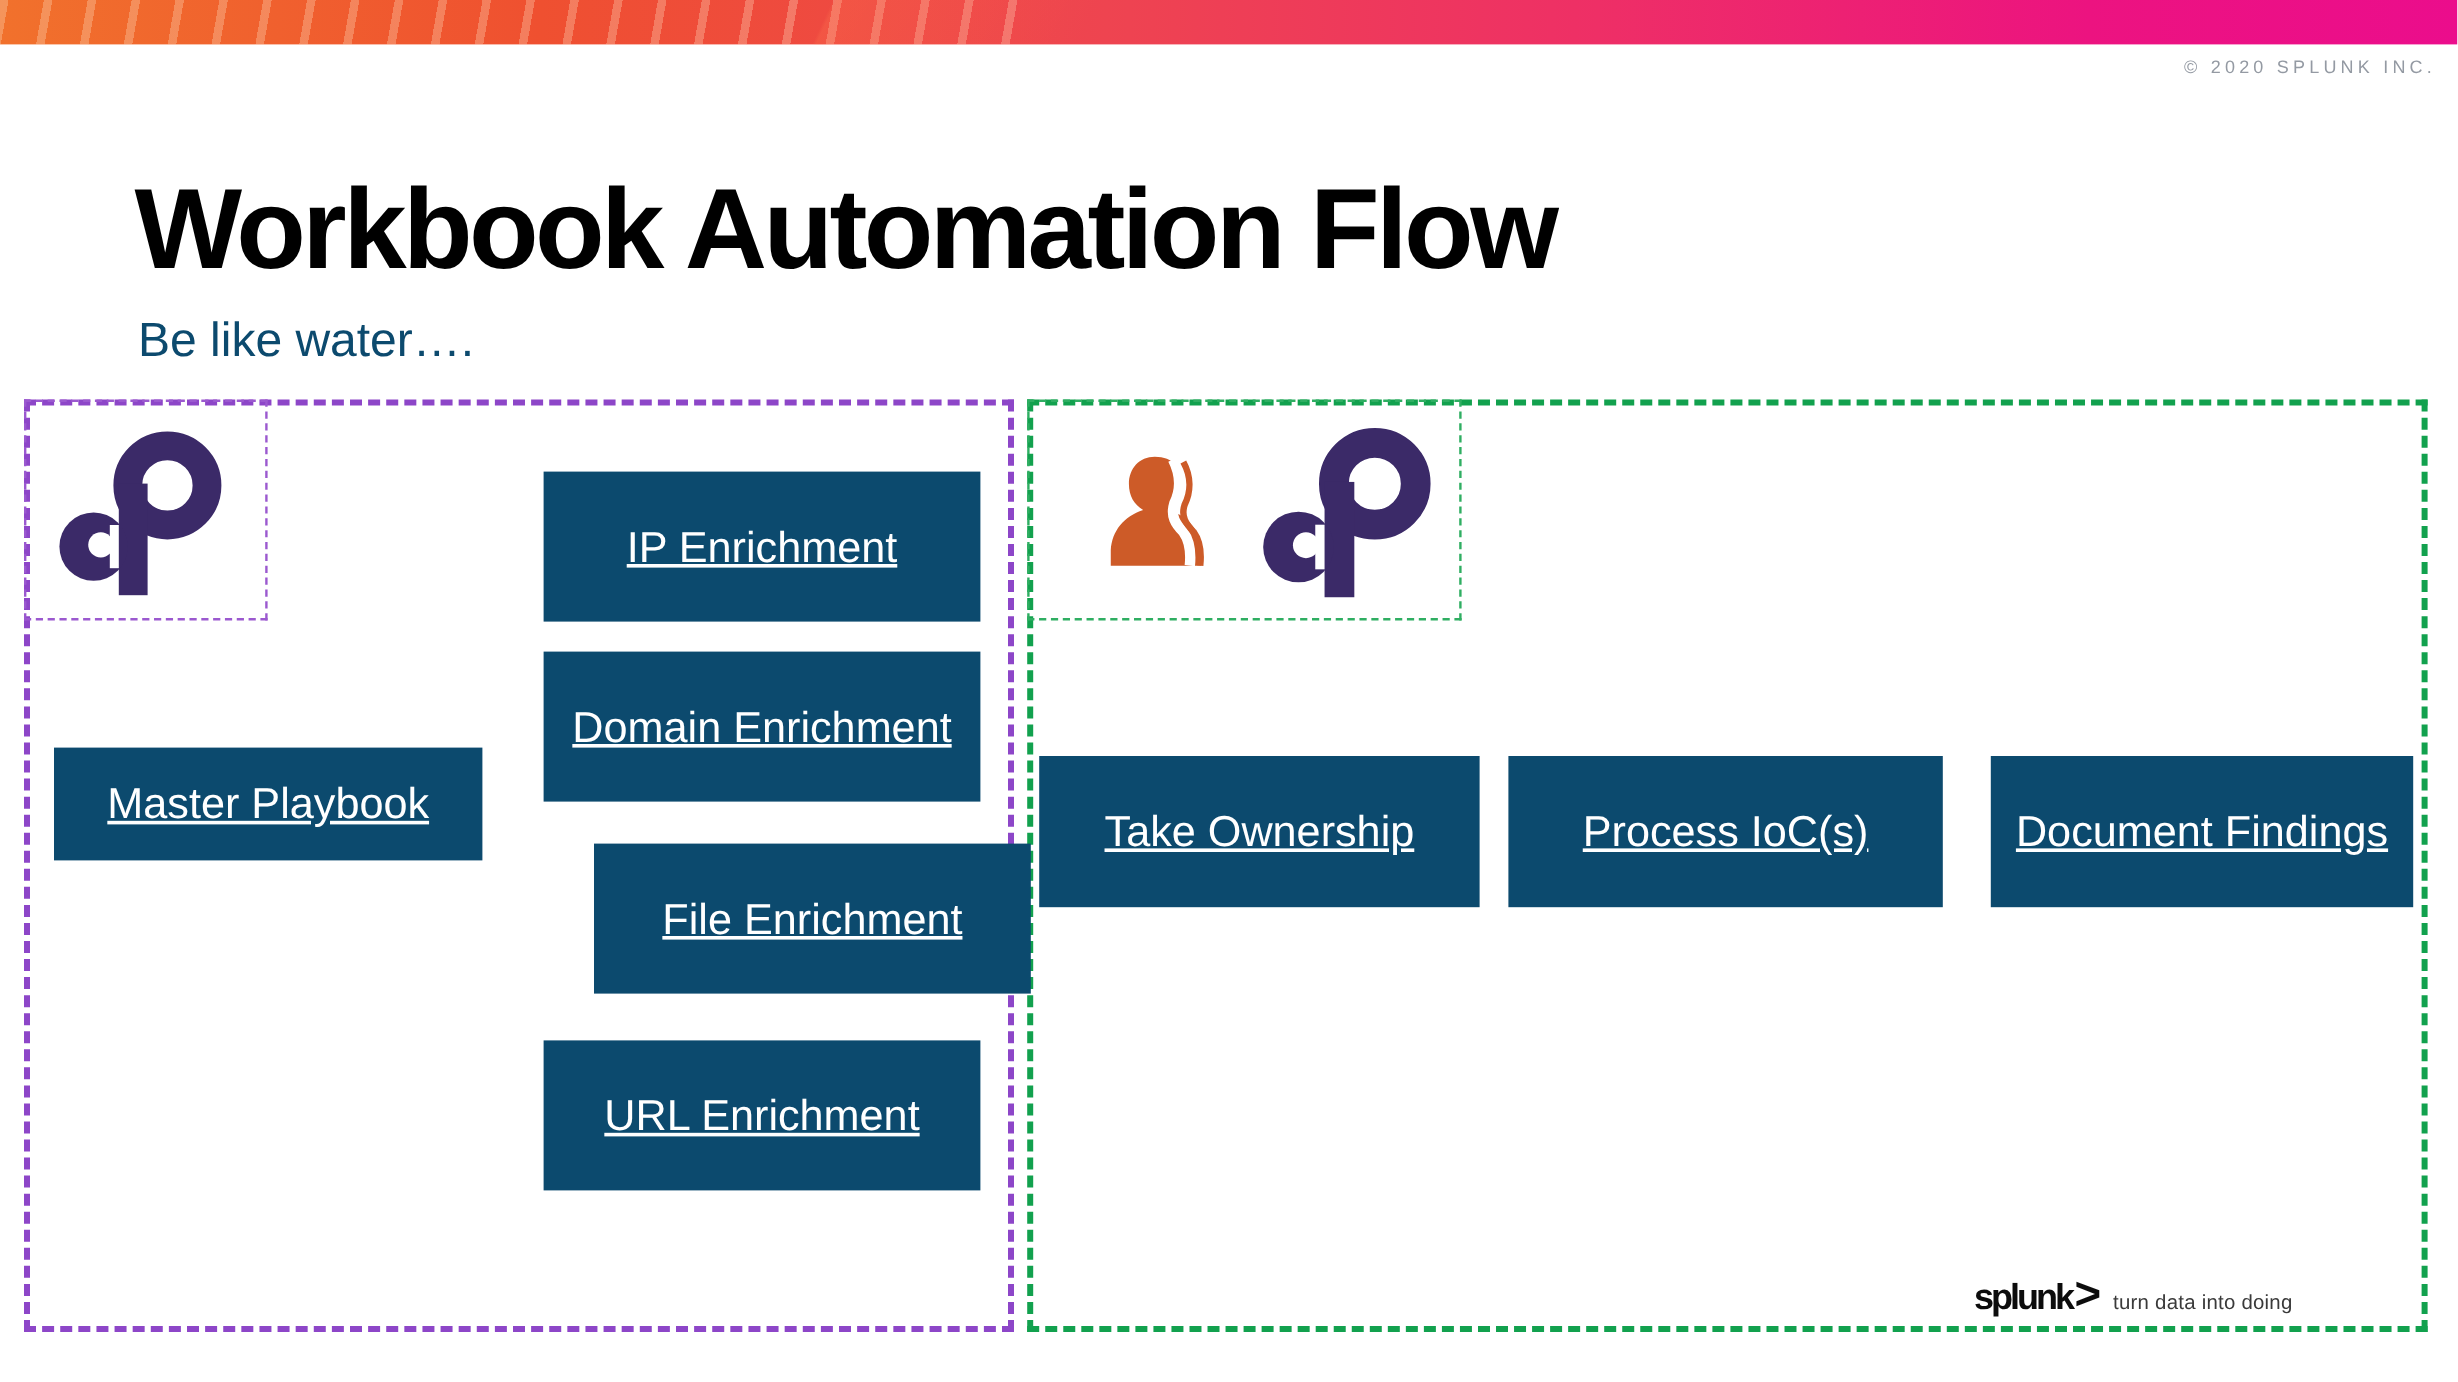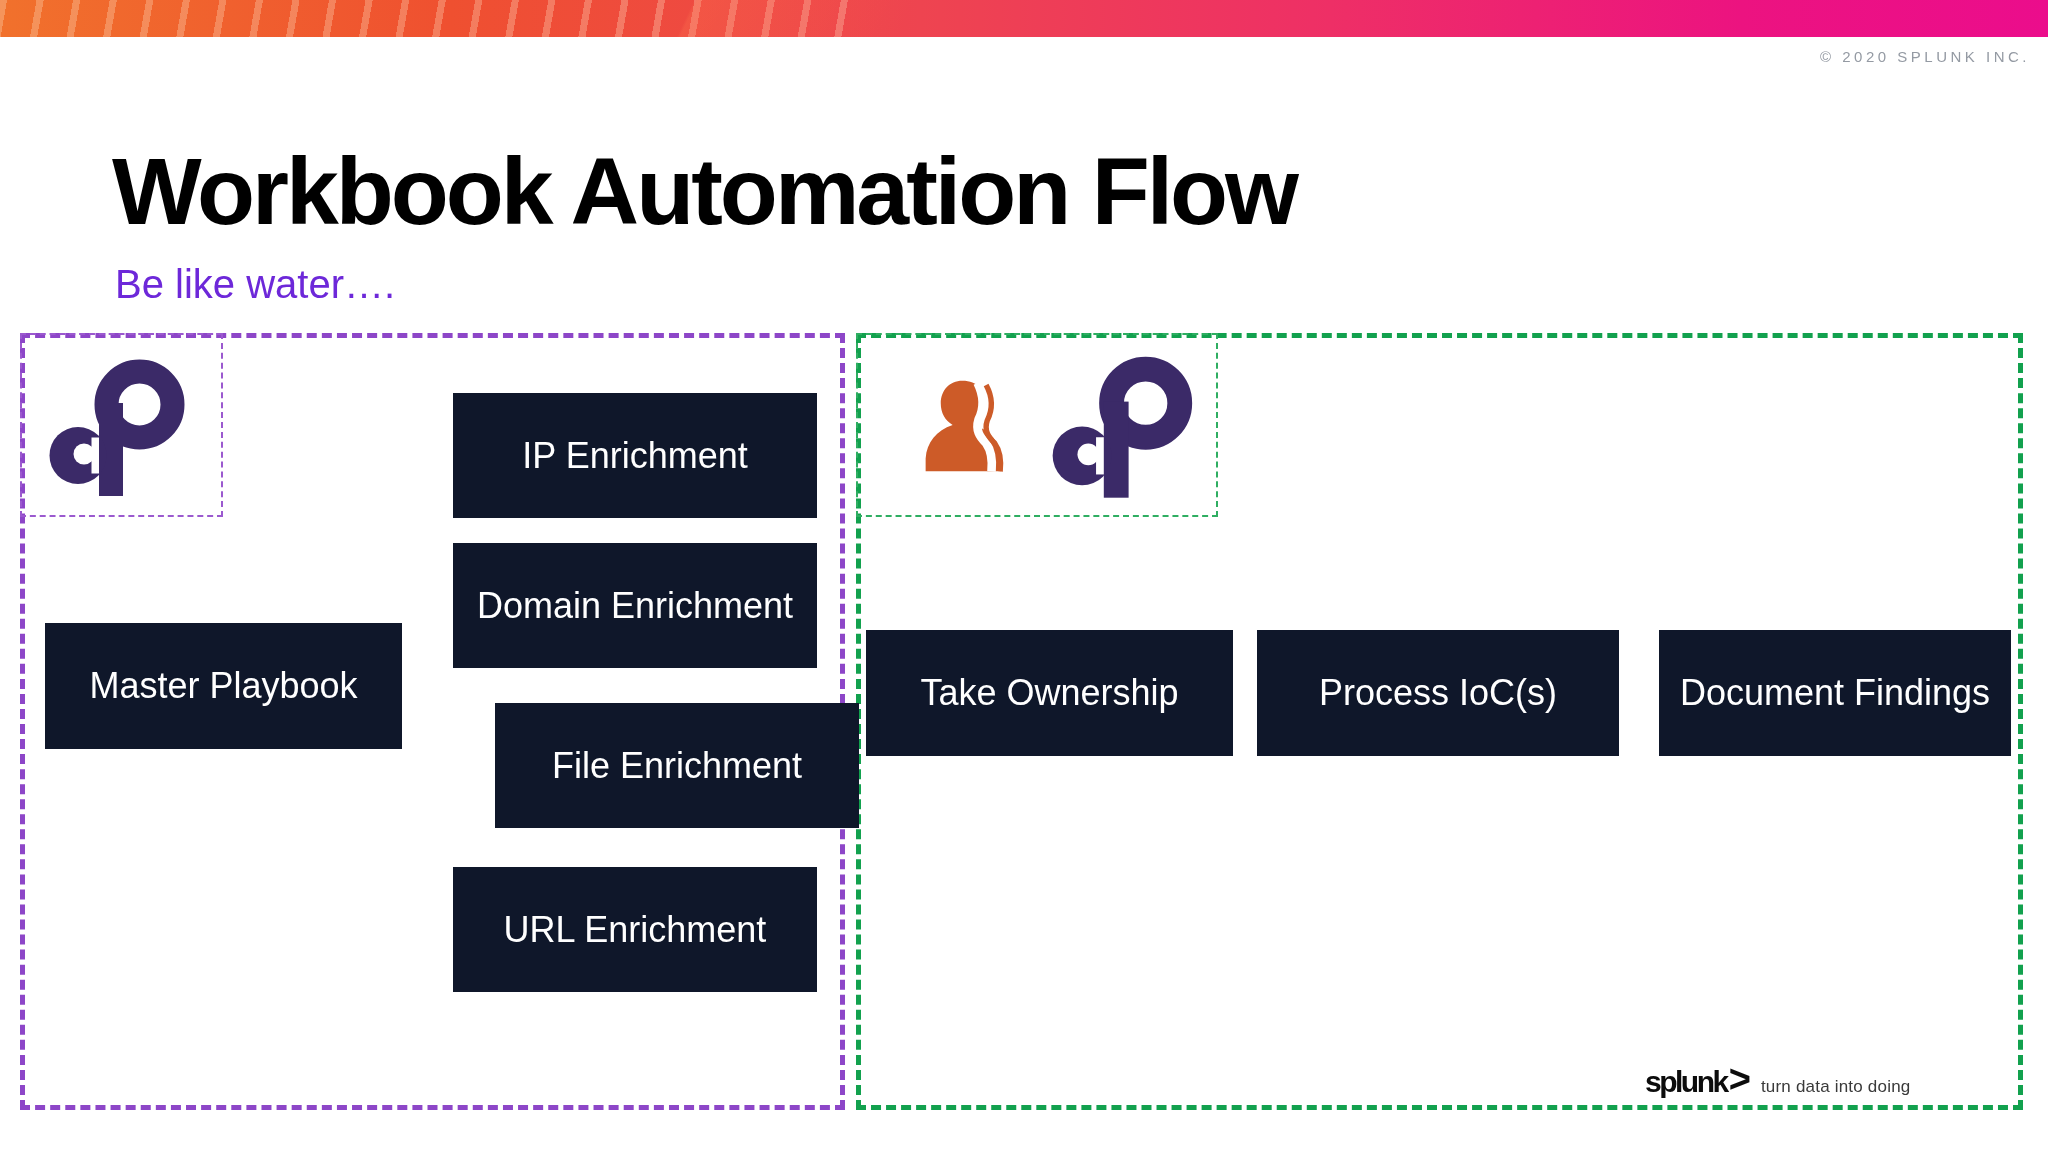--- a/index.html
+++ b/index.html
@@ -32,37 +32,37 @@
   }
 
   
   .title{
     position:absolute;left:112px;top:142px;
     font-size:95px;font-weight:700;color:#000;letter-spacing:-3px;line-height:1.05;
     white-space:nowrap;
   }
   .subtitle{
     position:absolute;left:115px;top:262px;
-    font-size:40px;font-weight:400;color:#6d28d9;white-space:nowrap;
+    font-size:40px;font-weight:400;color:#0c4a6e;white-space:nowrap;
   }
 
   
   .frame{position:absolute;box-sizing:border-box;background:transparent;}
   .frame.purple-outer{left:20px;top:333px;width:825px;height:777px;border:5px dashed #8d46c8;}
   .frame.purple-inner{left:20px;top:333px;width:203px;height:184px;border:2px dashed #9b59cf;}
   .frame.green-outer{left:856px;top:333px;width:1167px;height:777px;border:5px dashed #12a14e;}
   .frame.green-inner{left:856px;top:333px;width:362px;height:184px;border:2px dashed #2fae62;}
 
   
   .bbox{
-    position:absolute;background:#0f172a;color:#fff;
+    position:absolute;background:#0c4a6e;color:#fff;
     display:flex;align-items:center;justify-content:center;
-    font-size:36px;font-weight:400;white-space:nowrap;
+    font-size:36px;font-weight:400;white-space:nowrap;text-decoration:underline;
   }
-  #box-master   {left:45px;  top:623px; width:357px; height:126px;}
+  #box-master   {left:45px;  top:623px; width:357px; height:94px;}
   #box-ip       {left:453px; top:393px; width:364px; height:125px;}
   #box-domain   {left:453px; top:543px; width:364px; height:125px;}
   #box-file     {left:453px; top:703px; width:364px; height:125px;margin-left:42px;}
   #box-url      {left:453px; top:867px; width:364px; height:125px;text-align:right;}
   #box-take     {left:866px; top:630px; width:367px; height:126px;}
   #box-process  {left:1257px;top:630px; width:362px; height:126px;}
   #box-document {left:1659px;top:630px; width:352px; height:126px;}
 
   
   .icon-wrap{position:absolute;}

